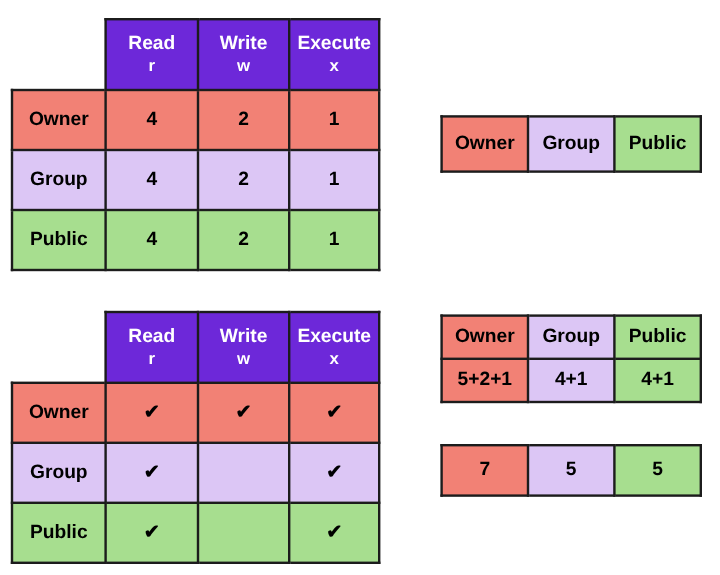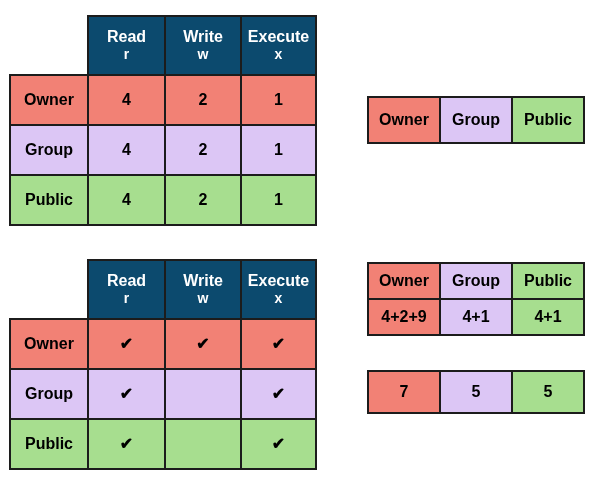--- a/index.html
+++ b/index.html
@@ -28,21 +28,21 @@
     color: #000000;
     font-size: 16px;
     line-height: 1.15;
   }
   
   .corner {
     border: none !important;
     background: transparent;
   }
   .hdr {
-    background: #0c4a6e;
+    background: #6d28d9;
     color: #ffffff !important;
     font-size: 15.5px;
     padding: 4px 0 5px 0 !important;
   }
   .hdr .letter {
     display: block;
     font-size: 14px;
     font-weight: bold;
   }
   .row-owner { background: #f28175; }
@@ -213,21 +213,21 @@
 </table>
 
 <table class="strip" id="strip-sums">
   <tbody>
     <tr>
       <td class="cell-owner">Owner</td>
       <td class="cell-group">Group</td>
       <td class="cell-public">Public</td>
     </tr>
     <tr>
-      <td class="cell-owner">4+2+9</td>
+      <td class="cell-owner">5+2+1</td>
       <td class="cell-group">4+1</td>
       <td class="cell-public">4+1</td>
     </tr>
   </tbody>
 </table>
 
 <table class="strip" id="strip-octal">
   <tbody>
     <tr>
       <td class="cell-owner">7</td>

